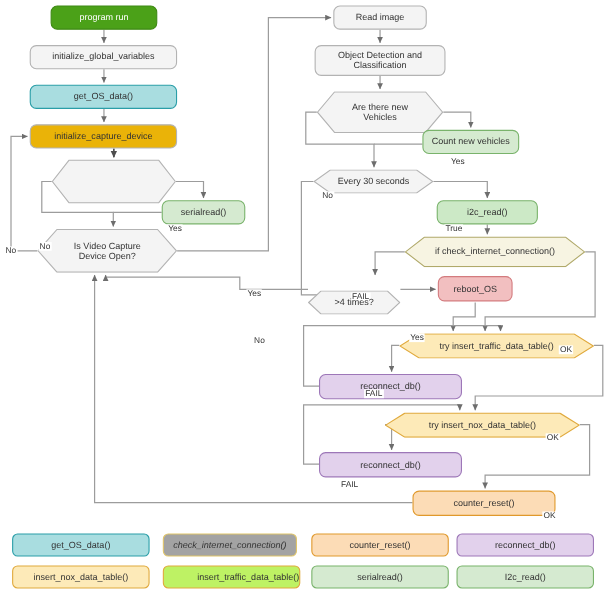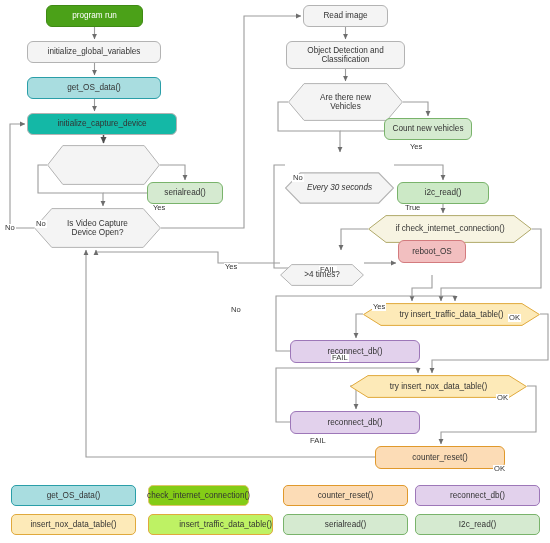--- a/index.html
+++ b/index.html
@@ -96,21 +96,21 @@
   <div id="nodes-layer">
       <div class="node" style="left: 46px; top: 5px; width: 97px; height: 22px; background: rgb(75, 161, 24); border-color: rgb(63, 138, 20); color: rgb(255, 255, 255);">
         <span>program run</span>
       </div>
       <div class="node" style="left: 27px; top: 41px; width: 134px; height: 22px; background: rgb(244, 244, 244); border-color: rgb(179, 179, 179); color: rgb(51, 51, 51);">
         <span>initialize_global_variables</span>
       </div>
       <div class="node" style="left: 27px; top: 77px; width: 134px; height: 22px; background: rgb(169, 221, 224); border-color: rgb(42, 158, 168); color: rgb(51, 51, 51);">
         <span>get_OS_data()</span>
       </div>
-      <div class="node" style="left: 27px; top: 113px; width: 150px; height: 22px; background: #14b8a6; border-color: rgb(179, 179, 179); color: rgb(51, 51, 51); text-align: right;">
+      <div class="node" style="left: 27px; top: 113px; width: 134px; height: 22px; background: #eab308; border-color: rgb(179, 179, 179); color: rgb(51, 51, 51); text-align: right;">
         <span>initialize_capture_device</span>
       </div>
       <div class="hex" style="left: 47px; top: 145px; width: 113px; height: 40px;">
         <svg class="hexbody" viewBox="0 0 113 40" preserveAspectRatio="none">
           <path d="M15.820000000000002,0.6 L97.17999999999999,0.6 L112.4,20 L97.17999999999999,39.4 L15.820000000000002,39.4 L0.6,20 Z" fill="#f4f4f4" stroke="#b3b3b3" stroke-width="1"></path>
         </svg>
       </div>
       <div class="node" style="left: 147px; top: 182px; width: 76px; height: 22px; background: rgb(213, 234, 208); border-color: rgb(121, 179, 107); color: rgb(51, 51, 51);">
         <span>serialread()</span>
       </div>
@@ -128,42 +128,42 @@
       </div>
       <div class="hex" style="left: 288px; top: 83px; width: 115px; height: 38px;">
         <svg class="hexbody" viewBox="0 0 115 38" preserveAspectRatio="none">
           <path d="M16.1,0.6 L98.9,0.6 L114.4,19 L98.9,37.4 L16.1,37.4 L0.6,19 Z" fill="#f4f4f4" stroke="#b3b3b3" stroke-width="1"></path>
         </svg>
         <span class="hextxt" style="color: rgb(51, 51, 51);">Are there new<br>Vehicles</span>
       </div>
       <div class="node" style="left: 384px; top: 118px; width: 88px; height: 22px; background: rgb(213, 234, 208); border-color: rgb(121, 179, 107); color: rgb(51, 51, 51);">
         <span>Count new vehicles</span>
       </div>
-      <div class="hex" style="left: 285px; top: 172px; width: 109px; height: 32px; font-style: italic;">
+      <div class="hex" style="left: 285px; top: 154px; width: 109px; height: 22px;">
         <svg class="hexbody" viewBox="0 0 109 22" preserveAspectRatio="none">
           <path d="M15.260000000000002,0.6 L93.74,0.6 L108.4,11 L93.74,21.4 L15.260000000000002,21.4 L0.6,11 Z" fill="#f4f4f4" stroke="#b3b3b3" stroke-width="1"></path>
         </svg>
         <span class="hextxt" style="color: rgb(51, 51, 51);">Every 30 seconds</span>
       </div>
       <div class="node" style="left: 397px; top: 182px; width: 92px; height: 22px; background: rgb(204, 233, 198); border-color: rgb(121, 179, 107); color: rgb(51, 51, 51);">
         <span>i2c_read()</span>
       </div>
       <div class="hex" style="left: 368px; top: 215px; width: 164px; height: 28px;">
         <svg class="hexbody" viewBox="0 0 164 28" preserveAspectRatio="none">
           <path d="M18,0.6 L146,0.6 L163.4,14 L146,27.4 L18,27.4 L0.6,14 Z" fill="#f7f4e2" stroke="#b0a96a" stroke-width="1"></path>
         </svg>
         <span class="hextxt" style="color: rgb(51, 51, 51);">if check_internet_connection()</span>
       </div>
       <div class="hex" style="left: 280px; top: 264px; width: 84px; height: 22px;">
         <svg class="hexbody" viewBox="0 0 84 22" preserveAspectRatio="none">
           <path d="M11.760000000000002,0.6 L72.24,0.6 L83.4,11 L72.24,21.4 L11.760000000000002,21.4 L0.6,11 Z" fill="#f4f4f4" stroke="#b3b3b3" stroke-width="1"></path>
         </svg>
         <span class="hextxt" style="color: rgb(51, 51, 51);">&gt;4 times?</span>
       </div>
-      <div class="node" style="left: 398px; top: 240px; width: 68px; height: 23px; background: rgb(242, 191, 192); border-color: rgb(211, 123, 126); color: rgb(51, 51, 51); justify-content: center;">
+      <div class="node" style="left: 398px; top: 251px; width: 68px; height: 23px; background: rgb(242, 191, 192); border-color: rgb(211, 123, 126); color: rgb(51, 51, 51); justify-content: center;">
         <span>reboot_OS</span>
       </div>
       <div class="hex" style="left: 363px; top: 303px; width: 177px; height: 23px;">
         <svg class="hexbody" viewBox="0 0 177 23" preserveAspectRatio="none">
           <path d="M18,0.6 L159,0.6 L176.4,11.5 L159,22.4 L18,22.4 L0.6,11.5 Z" fill="#fdeab8" stroke="#e0a93c" stroke-width="1"></path>
         </svg>
         <span class="hextxt" style="color: rgb(51, 51, 51);">try insert_traffic_data_table()</span>
       </div>
       <div class="node" style="left: 290px; top: 340px; width: 130px; height: 23px; background: rgb(226, 209, 236); border-color: rgb(157, 119, 184); color: rgb(51, 51, 51);">
         <span>reconnect_db()</span>
@@ -195,21 +195,21 @@
       <div class="lbl" style="left: 508px; top: 270px;">OK</div>
       <div class="lbl" style="left: 331px; top: 310px;">FAIL</div>
       <div class="lbl" style="left: 496px; top: 350px;">OK</div>
       <div class="lbl" style="left: 309px; top: 393px;">FAIL</div>
       <div class="lbl" style="left: 493px; top: 421px;">OK</div>
     </div>
   <div id="legend-layer">
       <div class="legend-item" style="left: 11px; top: 485px; width: 125px; background: rgb(169, 221, 224); border-color: rgb(42, 158, 168);">
         <span>get_OS_data()</span>
       </div>
-      <div class="legend-item" style="left: 148px; top: 485px; width: 101px; background: #84cc16; border-color: rgb(224, 197, 106);">
+      <div class="legend-item" style="left: 148px; top: 485px; width: 122px; background: #a3a3a3; border-color: rgb(224, 197, 106); font-style: italic;">
         <span>check_internet_connection()</span>
       </div>
       <div class="legend-item" style="left: 283px; top: 485px; width: 125px; background: rgb(252, 220, 182); border-color: rgb(224, 153, 44);">
         <span>counter_reset()</span>
       </div>
       <div class="legend-item" style="left: 415px; top: 485px; width: 125px; background: rgb(226, 209, 236); border-color: rgb(157, 119, 184);">
         <span>reconnect_db()</span>
       </div>
       <div class="legend-item" style="left: 11px; top: 514px; width: 125px; background: rgb(253, 234, 184); border-color: rgb(224, 169, 60);">
         <span>insert_nox_data_table()</span>

